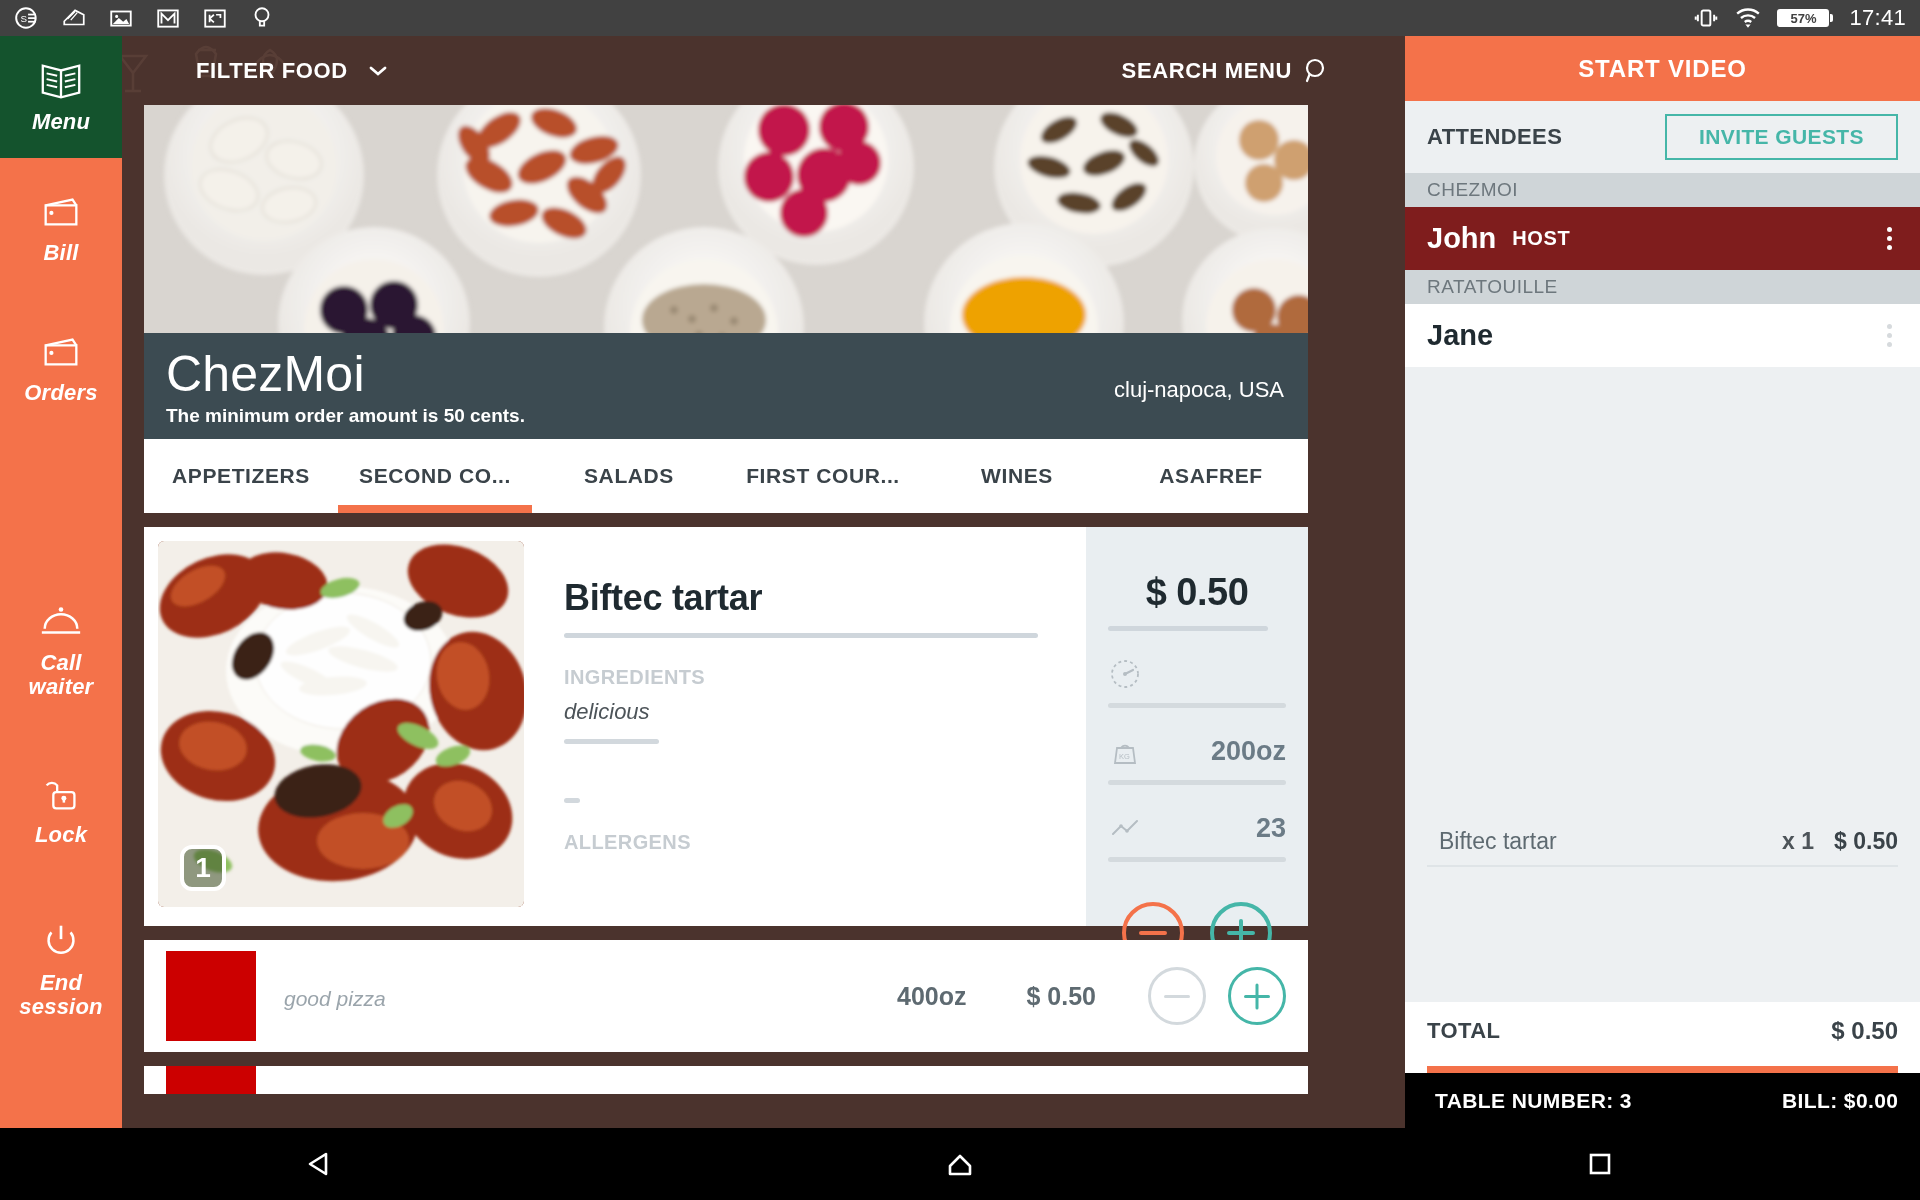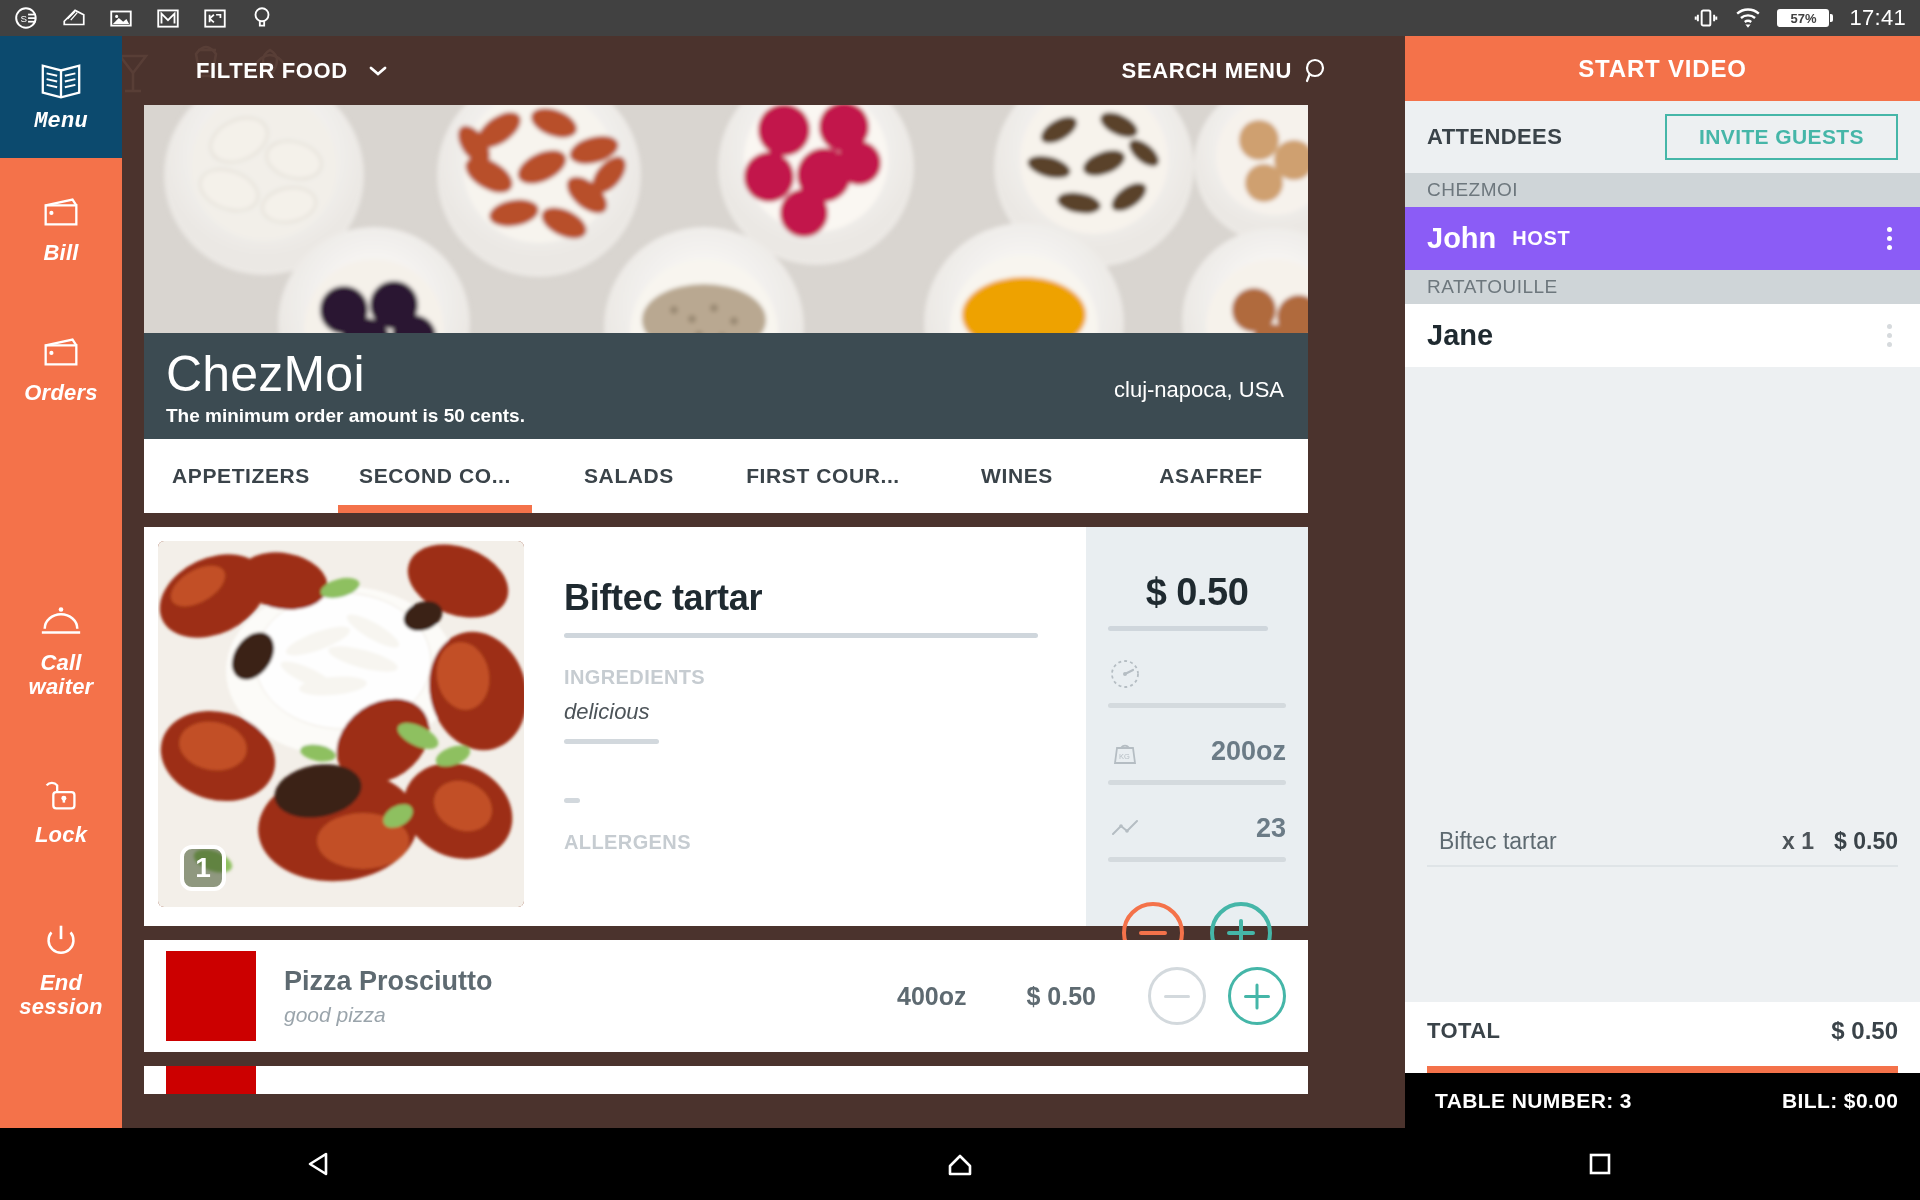--- a/index.html
+++ b/index.html
@@ -24,21 +24,21 @@
 
   
   .pattern{position:absolute;inset:0;opacity:.2;}
 
   
   .rail{position:absolute;left:0;top:0;width:122px;height:1092px;background:#f4724a;z-index:20;}
   .rail-item{width:122px;display:flex;flex-direction:column;align-items:center;justify-content:center;
     color:#fff;text-align:center;cursor:pointer;}
   .rail-item .lbl{font-size:22px;font-style:italic;font-weight:700;line-height:1.05;margin-top:9px;
     letter-spacing:.2px;}
-  .rail-item.active{background:#0c4a6e;font-family:Liberation Mono, monospace;}
+  .rail-item.active{background:#14532d;}
   .rail-ico{width:46px;height:40px;display:block;}
 
   
   .center{position:absolute;left:122px;top:0;width:1283px;height:1092px;z-index:10;}
   .topbar{height:69px;display:flex;align-items:center;padding:0 34px;position:relative;}
   .filter-food{display:flex;align-items:center;gap:20px;color:#fff;font-size:22px;font-weight:700;
     letter-spacing:.6px;cursor:pointer;margin-left:40px;}
   .chev{width:20px;height:12px;}
   .search-menu{margin-left:auto;display:flex;align-items:center;gap:11px;color:#fff;font-size:22px;
     font-weight:700;letter-spacing:.6px;cursor:pointer;margin-right:40px;}
@@ -113,21 +113,21 @@
   .startvideo{height:65px;background:#f4724a;color:#fff;display:flex;align-items:center;justify-content:center;
     font-size:24px;font-weight:700;letter-spacing:.8px;cursor:pointer;}
   .panel-head{height:72px;background:#edf0f2;display:flex;align-items:center;padding:0 22px;}
   .panel-title{font-size:22px;font-weight:700;color:#3a4349;letter-spacing:.4px;}
   .ghost-btn{margin-left:auto;border:2px solid #45b6a8;color:#45b6a8;background:transparent;
     font-size:21px;font-weight:700;padding:9px 32px;letter-spacing:.4px;cursor:pointer;
     font-family:"Liberation Sans", sans-serif;}
   .grp{height:34px;background:#cfd5d8;display:flex;align-items:center;padding:0 22px;
     color:#6d777d;font-size:19px;letter-spacing:.5px;}
   .att{height:63px;display:flex;align-items:center;padding:0 22px;background:#fff;}
-  .att.host{background:#8b5cf6;justify-content:flex-end;}
+  .att.host{background:#7f1d1d;justify-content:flex-end;}
   .att-name{font-size:29px;font-weight:700;color:#1f2a30;}
   .att.host .att-name{color:#fff;}
   .att-role{font-size:20px;font-weight:700;color:#fff;margin-left:16px;letter-spacing:.6px;}
   .kebab{margin-left:auto;display:flex;flex-direction:column;gap:4px;cursor:pointer;padding:6px;}
   .kebab i{width:5px;height:5px;border-radius:50%;background:#d6dadd;display:block;}
   .att.host .kebab i{background:#fff;}
   .att-fill{flex:1;background:#edf0f2;}
   .cart-head{height:62px;background:#fff;display:flex;align-items:center;padding:0 22px;}
   .cart-body{background:#edf0f2;padding:14px 22px 0 22px;height:188px;}
   .cart-item{display:flex;align-items:center;font-size:23px;color:#5e6a71;padding:0 0 10px 12px;
@@ -547,21 +547,20 @@
                 <span class="bar v"></span>
             </div>
           </div>
         </div>
       </div>
     </div>
 
     <div class="lrow">
       <div class="lrow-sq"></div>
       <div class="lrow-txt">
-        <div class="lrow-name">Pizza Prosciutto</div>
         <div class="lrow-desc">good pizza</div>
       </div>
       <div class="lrow-wt">400oz</div>
       <div class="lrow-pr">$ 0.50</div>
       <div class="circ-sm">
           <span class="bar"></span>
         </div>
       <div class="circ-sm plus">
         <span class="bar"></span>
         <span class="bar" style="position:absolute;transform:rotate(90deg)"></span>

